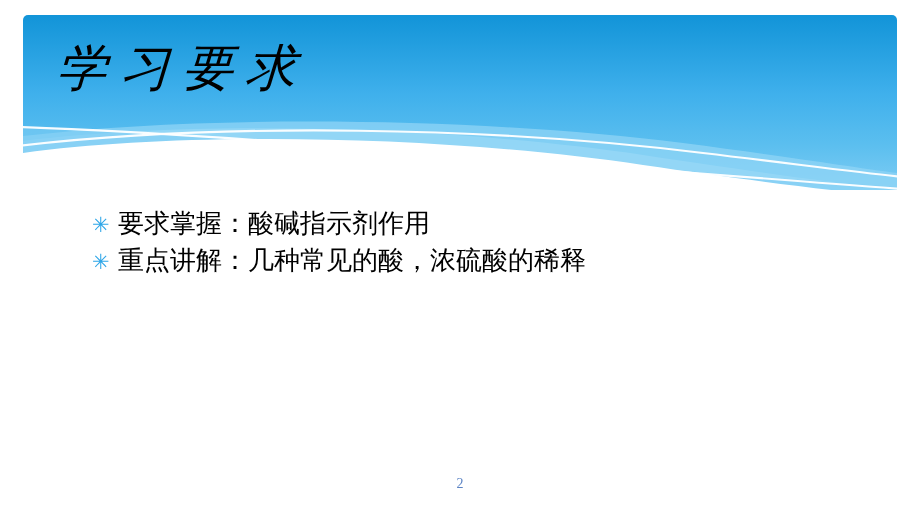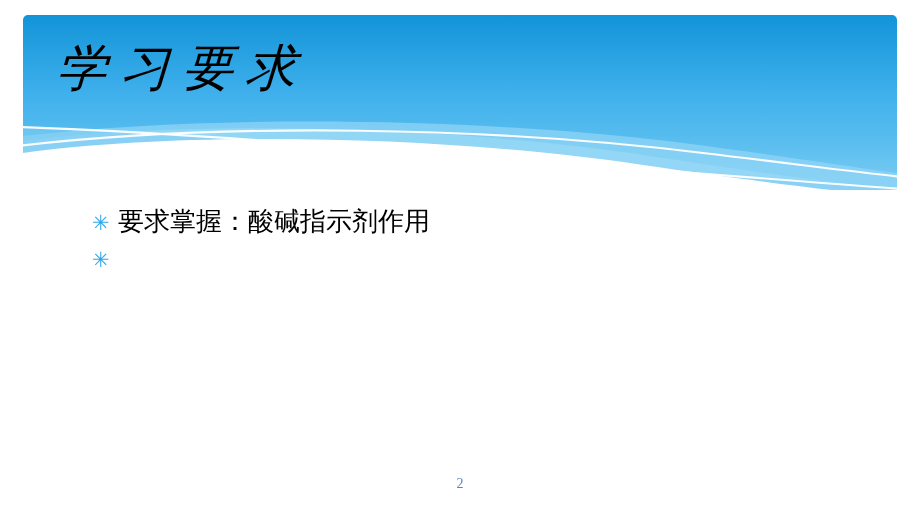--- a/index.html
+++ b/index.html
@@ -65,21 +65,21 @@
   .bullet-mark {
     width: 26px;
     flex: 0 0 26px;
     color: #2EA6E8;
     font-family: "DejaVu Sans", sans-serif;
     font-size: 21px;
     line-height: 37px;
     text-align: left;
   }
   .bullet-text {
-    font-family: Liberation Mono, monospace;
+    font-family: Liberation Sans, sans-serif;
     font-size: 26px;
     line-height: 37px;
     color: #000000;
     letter-spacing: 0px;
   }
 
   
   .page-number {
     position: absolute;
     left: 0;
@@ -133,19 +133,20 @@
 
   <div class="body-block">
 
     <div class="bullet-row">
       <span class="bullet-mark">✳</span>
       <span class="bullet-text">要求掌握：酸碱指示剂作用</span>
     </div>
 
     <div class="bullet-row">
       <span class="bullet-mark">✳</span>
+      <span class="bullet-text">重点讲解：几种常见的酸，浓硫酸的稀释</span>
     </div>
 
   </div>
 
   <div class="page-number">2</div>
 
 </div>
 
 </body></html>

